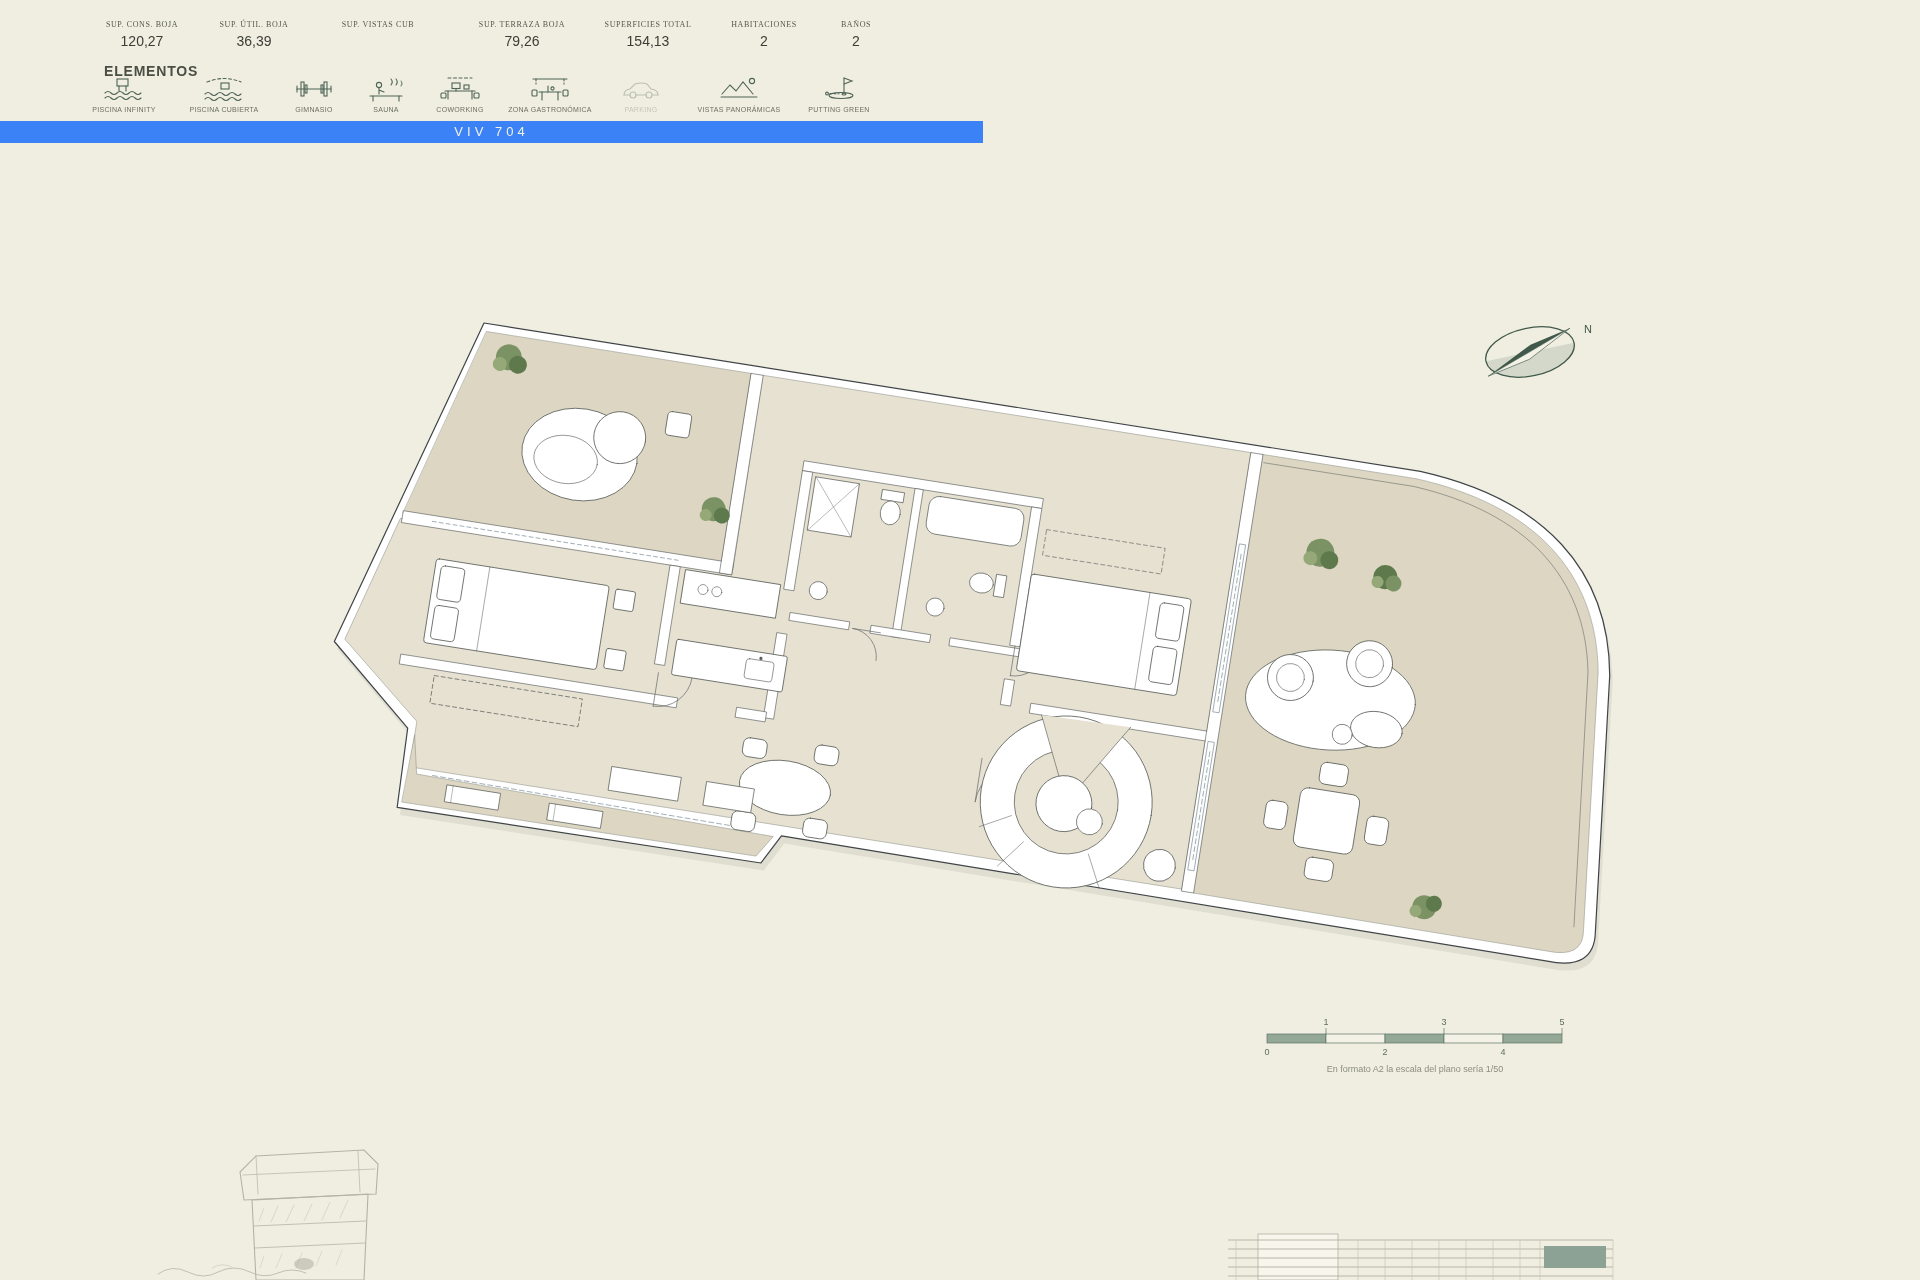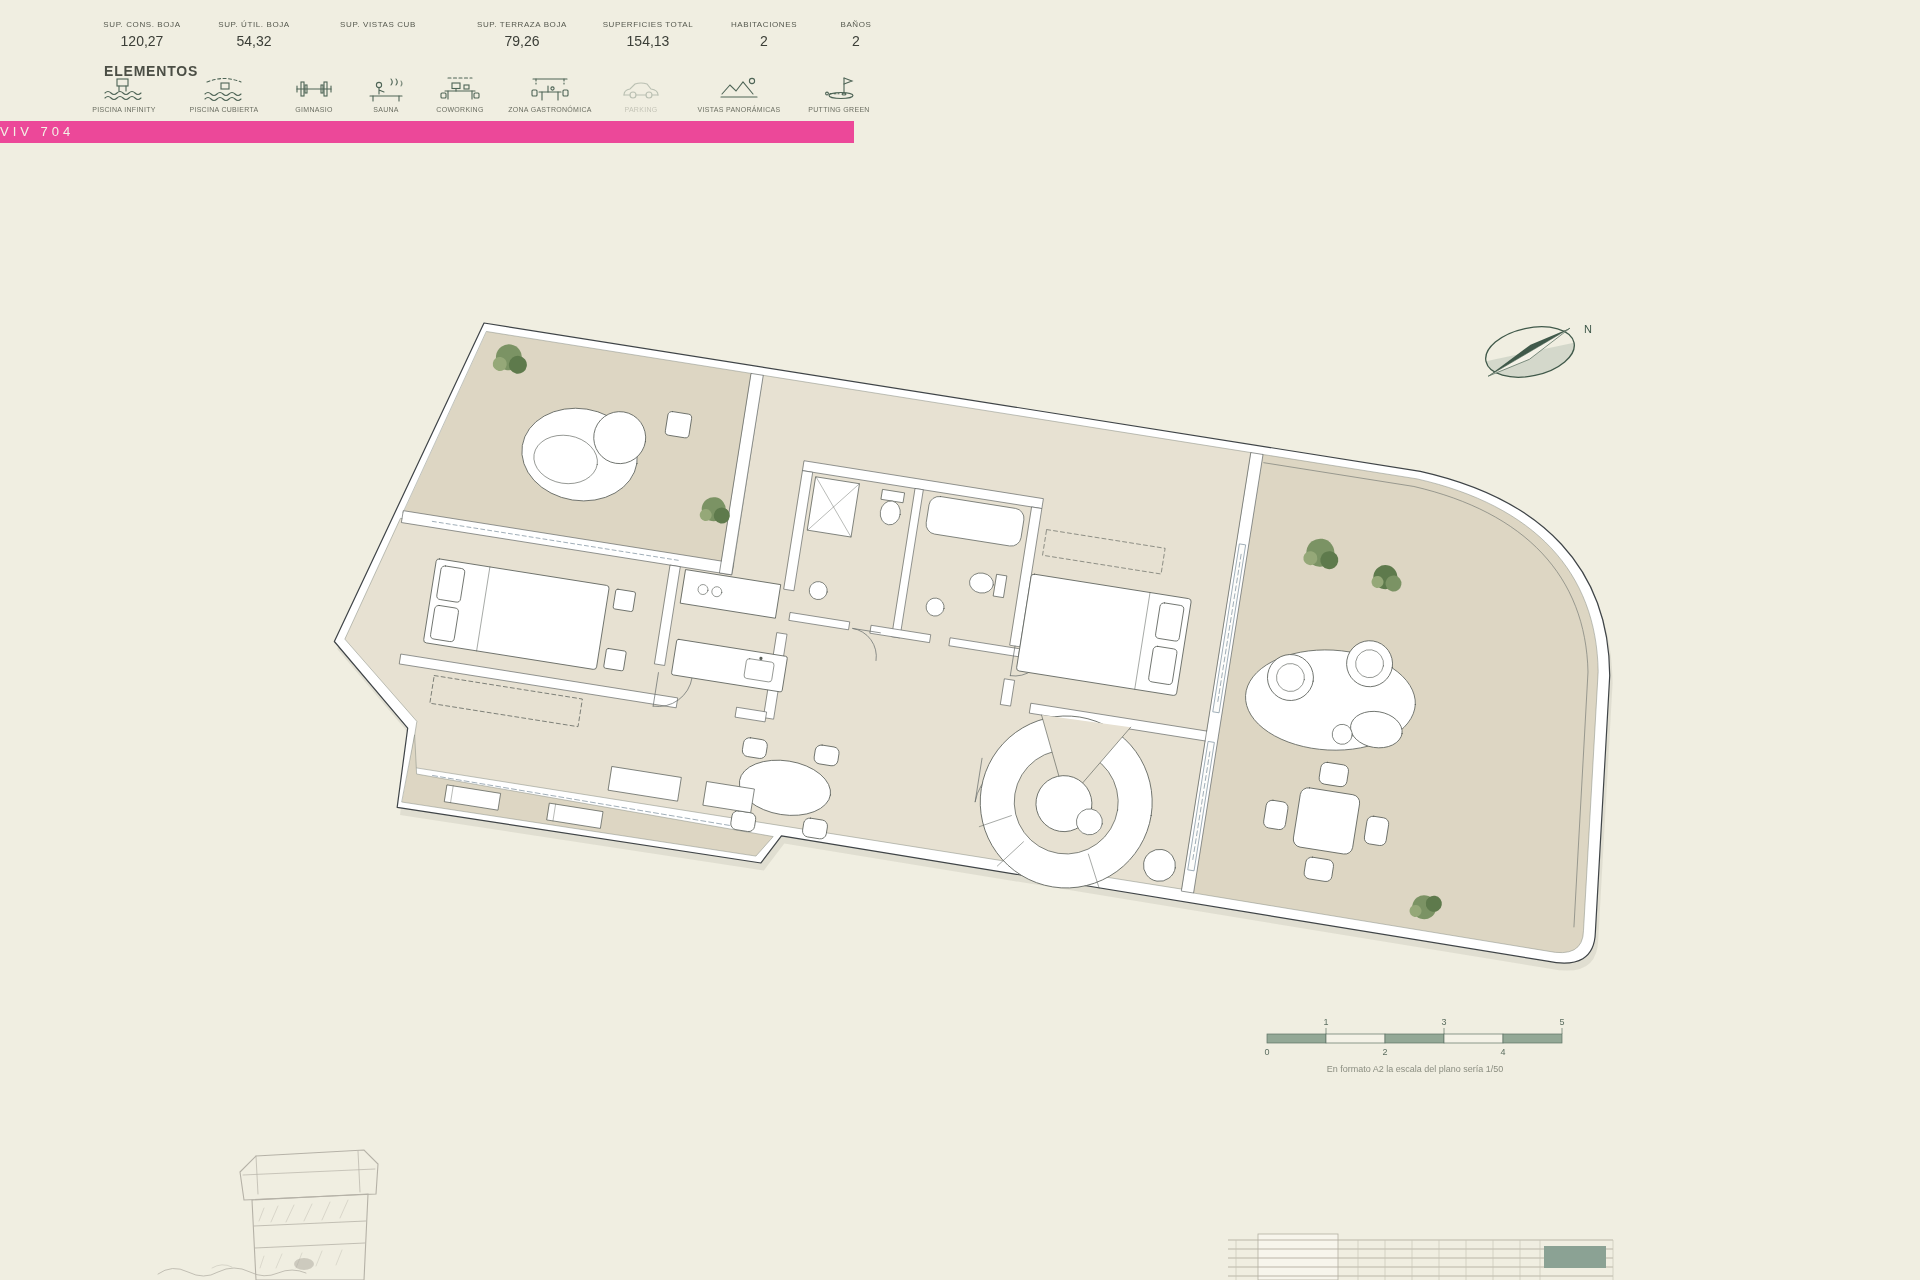--- a/index.html
+++ b/index.html
@@ -4,46 +4,46 @@
 <style>
   html,body{margin:0;padding:0;}
   body{
     width:1920px;height:1280px;position:relative;overflow:hidden;
     background:#f0eee1;
     font-family:"Liberation Sans", sans-serif;
     color:#3b3e37;
   }
   
   .spec-col{position:absolute;top:20px;width:130px;text-align:center;}
-  .spec-label{font-size:8px;letter-spacing:.6px;color:#55584e;white-space:nowrap;}
+  .spec-label{font-size:8px;letter-spacing:.6px;color:#55584e;white-space:nowrap;font-family:Liberation Serif, serif;}
   .spec-value{font-size:14px;margin-top:4px;color:#3b3e37;font-weight:400;}
   
   .elements-title{position:absolute;left:104px;top:63px;font-size:14px;font-weight:700;letter-spacing:.8px;color:#4b4e45;}
   .element-item{position:absolute;top:74px;width:96px;text-align:center;}
   .element-item svg{display:block;margin:0 auto;}
   .element-label{font-size:7px;letter-spacing:.3px;color:#6b6e62;margin-top:2px;white-space:nowrap;}
   .element-item.faded{opacity:.33;}
   
   .unit-banner{
-    position:absolute;left:0;top:121px;width:854px;height:22px;
-    background:#ec4899;color:#f3f1e6;
-    font-size:13px;letter-spacing:4px;text-align:left;line-height:22px;
+    position:absolute;left:0;top:121px;width:983px;height:22px;
+    background:#3b82f6;color:#f3f1e6;
+    font-size:13px;letter-spacing:4px;text-align:center;line-height:22px;
   }
   .artwork{position:absolute;left:0;top:0;}
 </style>
 </head>
 <body>
 
 <div class="spec-col" style="left:77px">
   <div class="spec-label">SUP. CONS. BOJA</div>
   <div class="spec-value">120,27</div>
 </div>
 <div class="spec-col" style="left:189px">
   <div class="spec-label">SUP. ÚTIL. BOJA</div>
-  <div class="spec-value">54,32</div>
+  <div class="spec-value">36,39</div>
 </div>
 <div class="spec-col" style="left:313px">
   <div class="spec-label">SUP. VISTAS CUB</div>
   <div class="spec-value"></div>
 </div>
 <div class="spec-col" style="left:457px">
   <div class="spec-label">SUP. TERRAZA BOJA</div>
   <div class="spec-value">79,26</div>
 </div>
 <div class="spec-col" style="left:583px">

